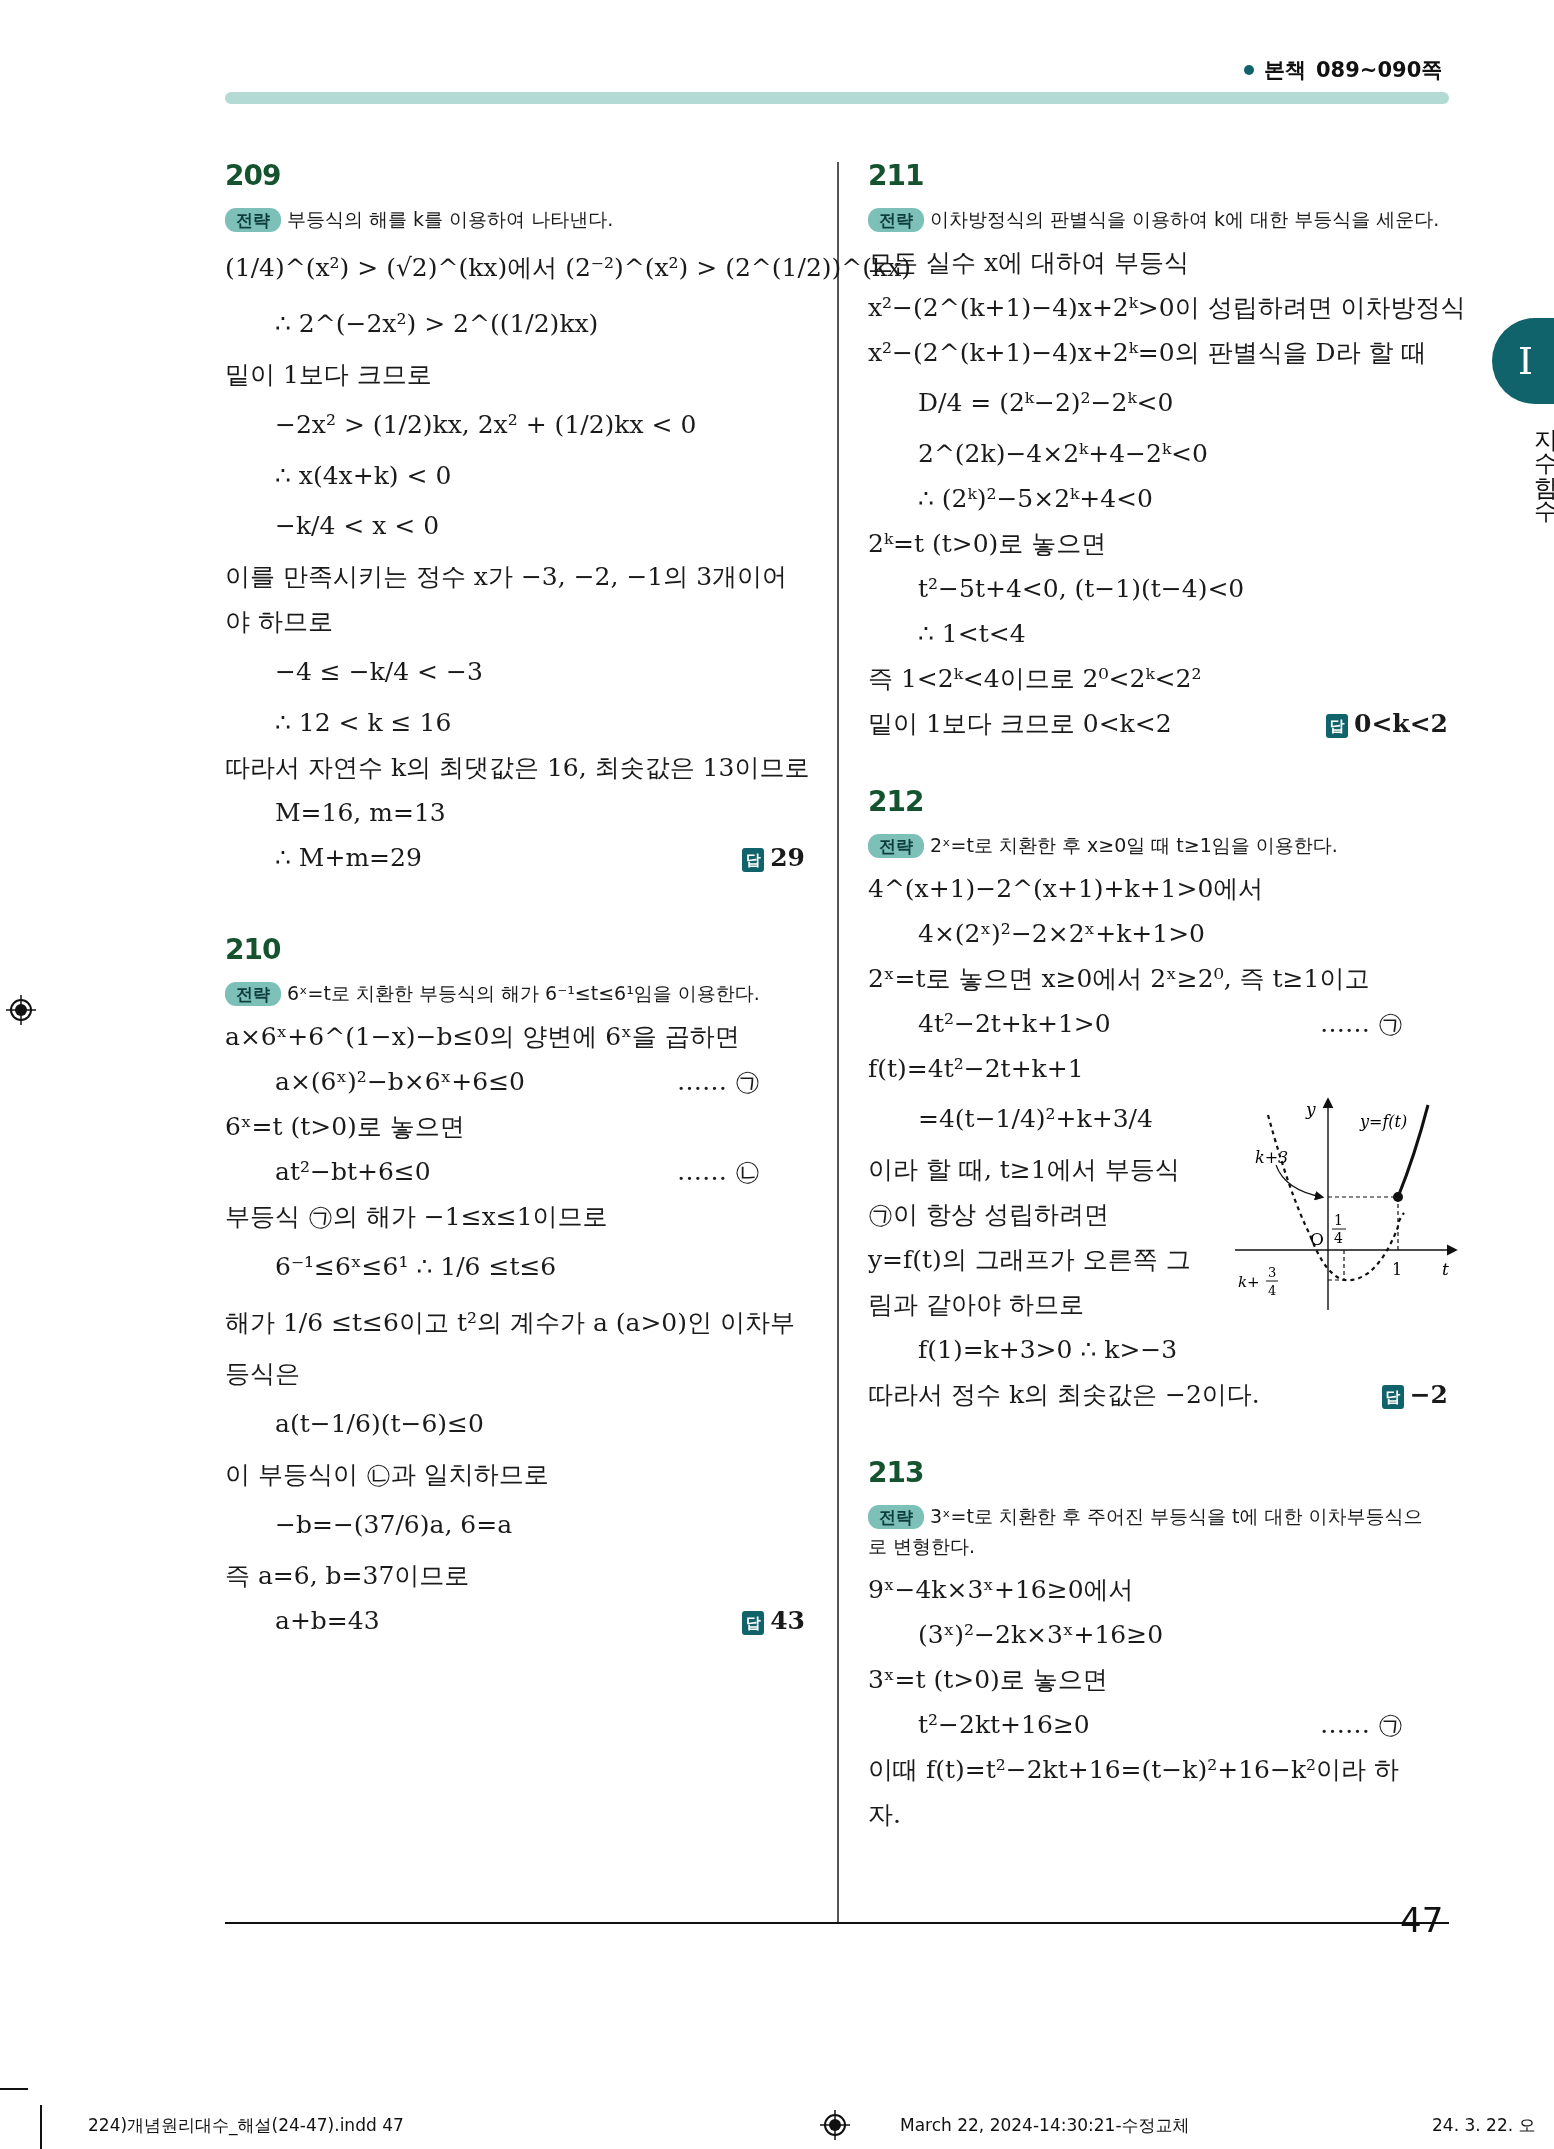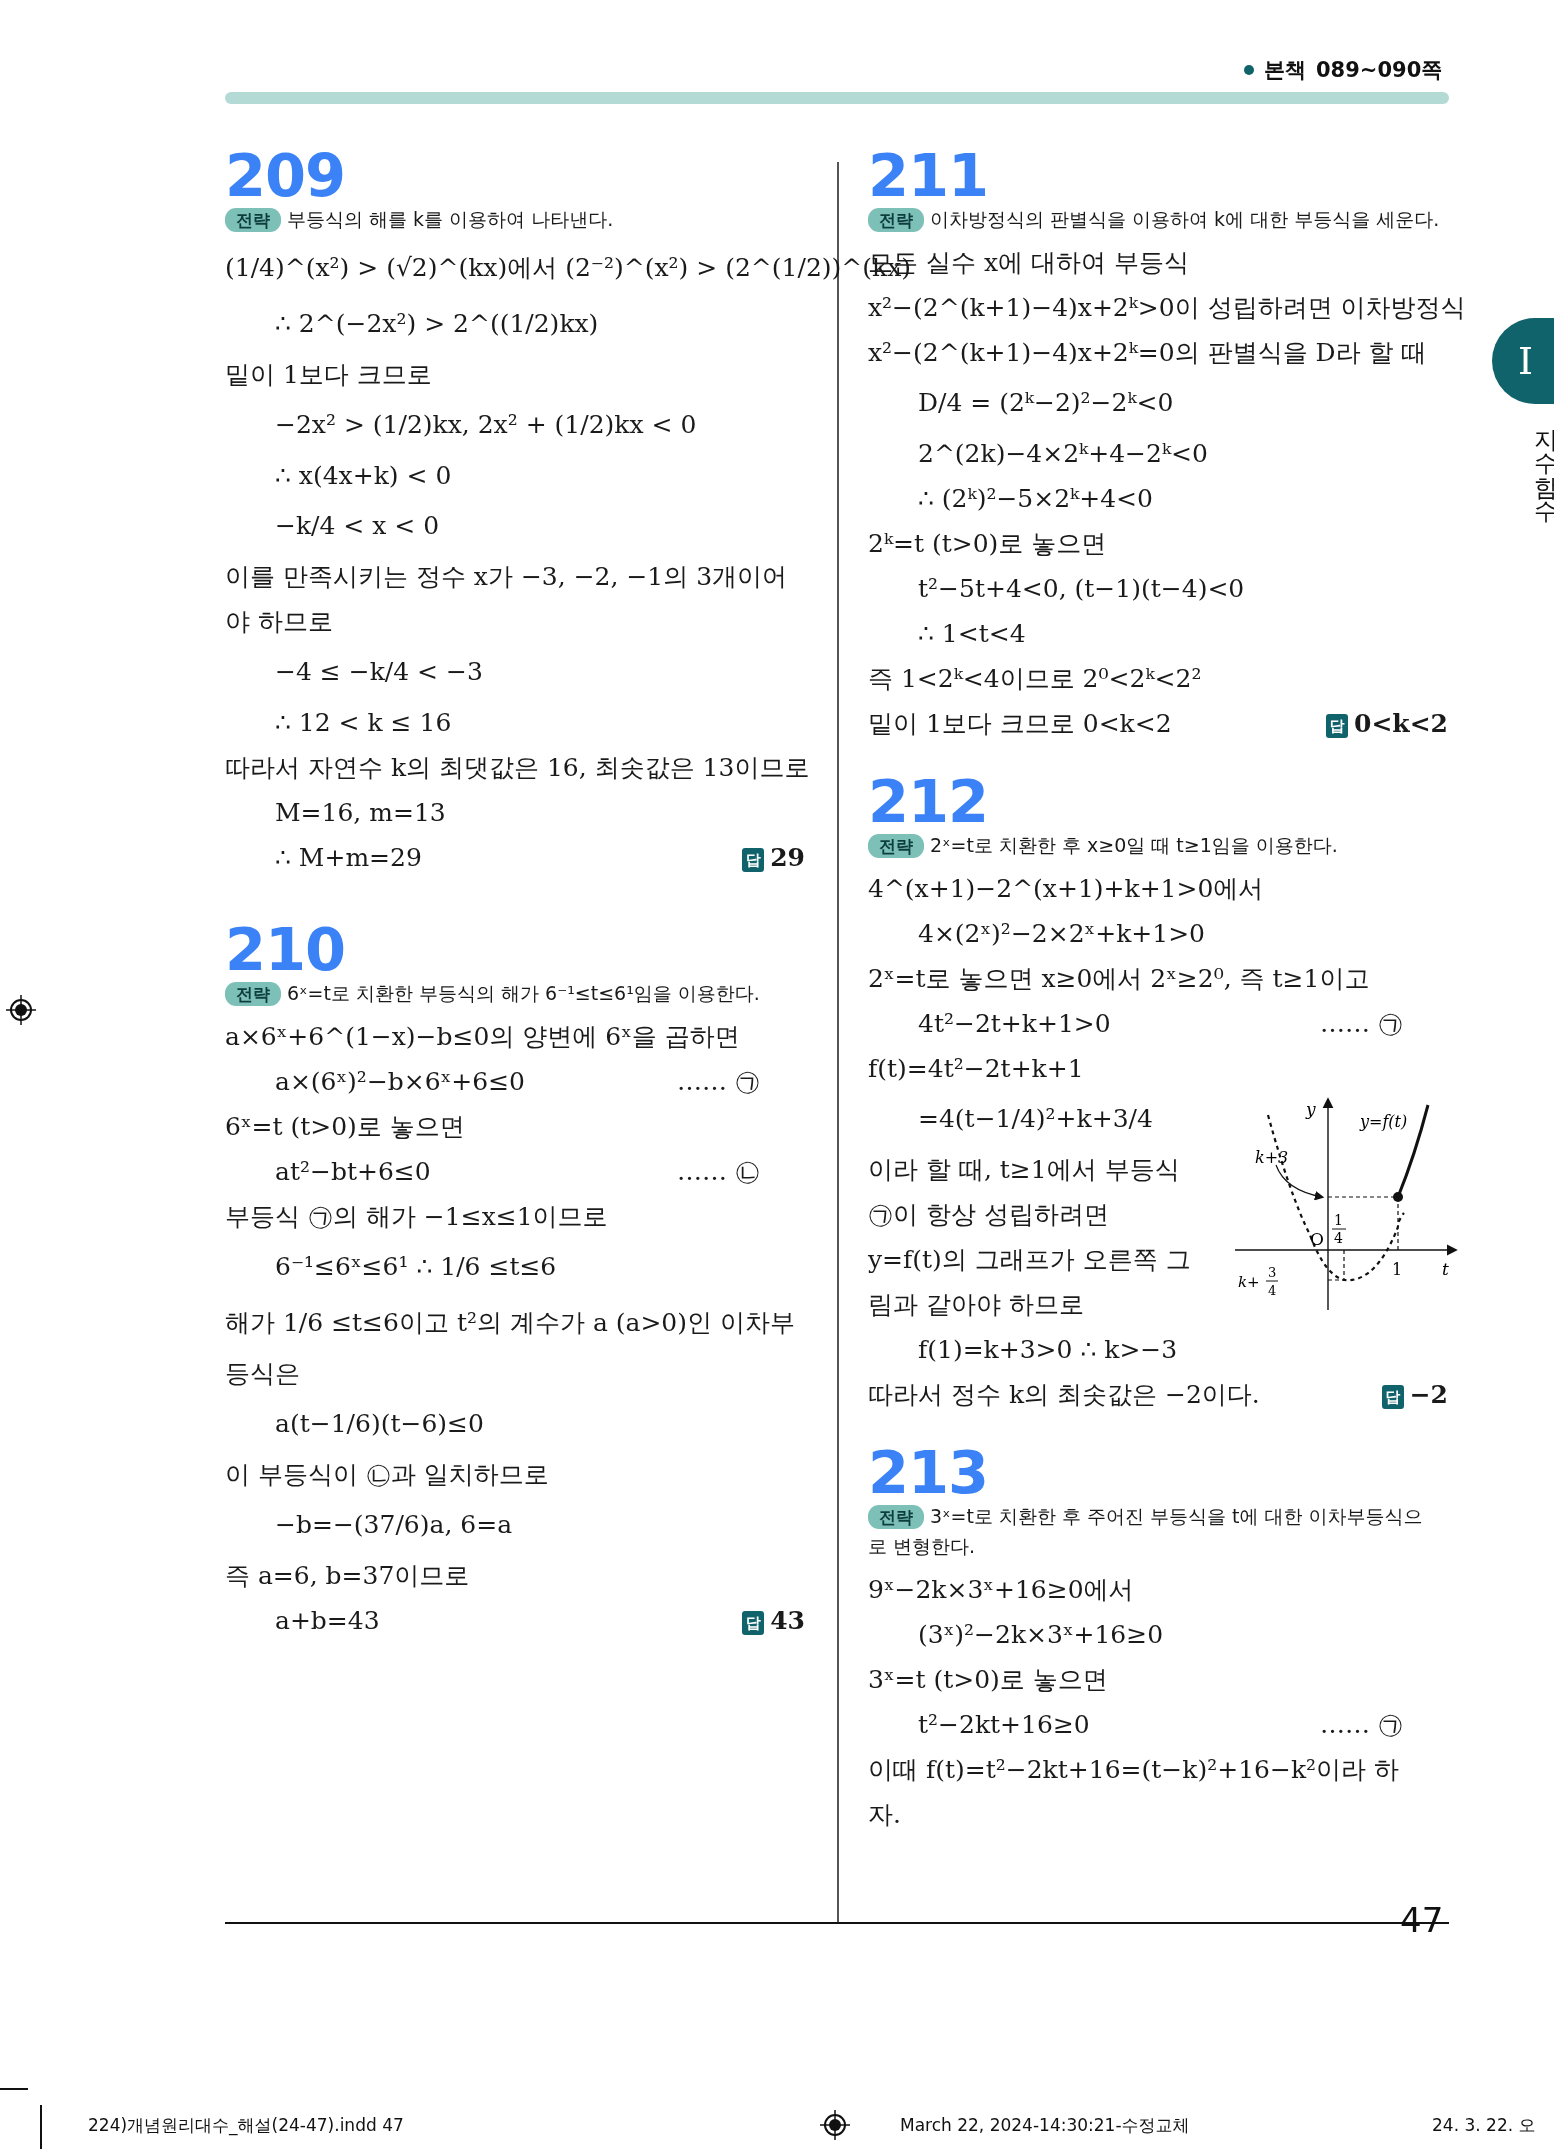--- a/index.html
+++ b/index.html
@@ -7,21 +7,21 @@
          font-family:"DejaVu Serif","Liberation Serif",serif; color:#1a1a1a; }
   .abs { position:absolute; }
   .header-ref { left:1244px; top:56px; font-family:"DejaVu Sans","Liberation Sans",sans-serif; font-size:21px; font-weight:bold; color:#111; display:flex; align-items:center; gap:10px; }
   .header-ref .dot { width:10px; height:10px; border-radius:50%; background:#11636b; display:inline-block; }
   .header-bar { left:225px; top:92px; width:1224px; height:12px; border-radius:6px; background:#b3dad4; }
   .col { position:absolute; top:150px; width:580px; }
   .col-left { left:225px; }
   .col-right { left:868px; }
   .col-divider { left:837px; top:162px; width:2px; height:1760px; background:#555; }
   .bottom-rule { left:225px; top:1922px; width:1224px; height:2px; background:#111; }
-  .prob-num { font-family:"DejaVu Sans","Liberation Sans",sans-serif; font-weight:bold; font-size:59px; color:#3b82f6; line-height:52px; letter-spacing:-1px; }
+  .prob-num { font-family:"DejaVu Sans","Liberation Sans",sans-serif; font-weight:bold; font-size:28px; color:#14532d; line-height:52px; letter-spacing:-1px; }
   .strategy { font-family:"DejaVu Sans","Liberation Sans",sans-serif; font-size:19px; line-height:30px; margin:2px 0 6px 0; }
   .strategy .tag { display:inline-block; background:#7cc0b8; color:#0e3d3d; font-weight:bold; border-radius:11px; padding:0 11px; margin-right:6px; font-size:17px; line-height:24px; }
   .line { font-size:25px; line-height:45px; white-space:nowrap; }
   .line.indent { padding-left:50px; }
   .line.tall { line-height:56px; }
   .ans { float:right; font-weight:bold; font-size:25px; }
   .ans .box { display:inline-block; width:22px; height:24px; background:#11636b; color:#fff; font-family:"DejaVu Sans","Liberation Sans",sans-serif; font-size:15px; line-height:24px; text-align:center; border-radius:3px; vertical-align:middle; margin-right:6px; }
   .mark { float:right; margin-right:45px; }
   .gap { height:44px; }
   .gap-sm { height:30px; }
@@ -134,21 +134,21 @@
       <span>따라서 정수 k의 최솟값은 −2이다.</span>
       <span class="ans"><span class="box">답</span><span>−2</span></span>
     </div>
   </section>
 
   <div class="gap-sm"></div>
 
   <section>
     <div class="prob-num">213</div>
     <div class="strategy"><span class="tag">전략</span><span>3ˣ=t로 치환한 후 주어진 부등식을 t에 대한 이차부등식으</span><br><span>로 변형한다.</span></div>
-    <div class="line">9ˣ−2k×3ˣ+16≥0에서</div>
+    <div class="line">9ˣ−4k×3ˣ+16≥0에서</div>
     <div class="line indent">(3ˣ)²−2k×3ˣ+16≥0</div>
     <div class="line">3ˣ=t (t&gt;0)로 놓으면</div>
     <div class="line indent"><span>t²−2kt+16≥0</span><span class="mark">…… ㉠</span></div>
     <div class="line">이때 f(t)=t²−2kt+16=(t−k)²+16−k²이라 하</div>
     <div class="line">자.</div>
   </section>
 </div>
 
 <div class="graph">
   <svg width="230" height="240" viewBox="0 0 230 240">

